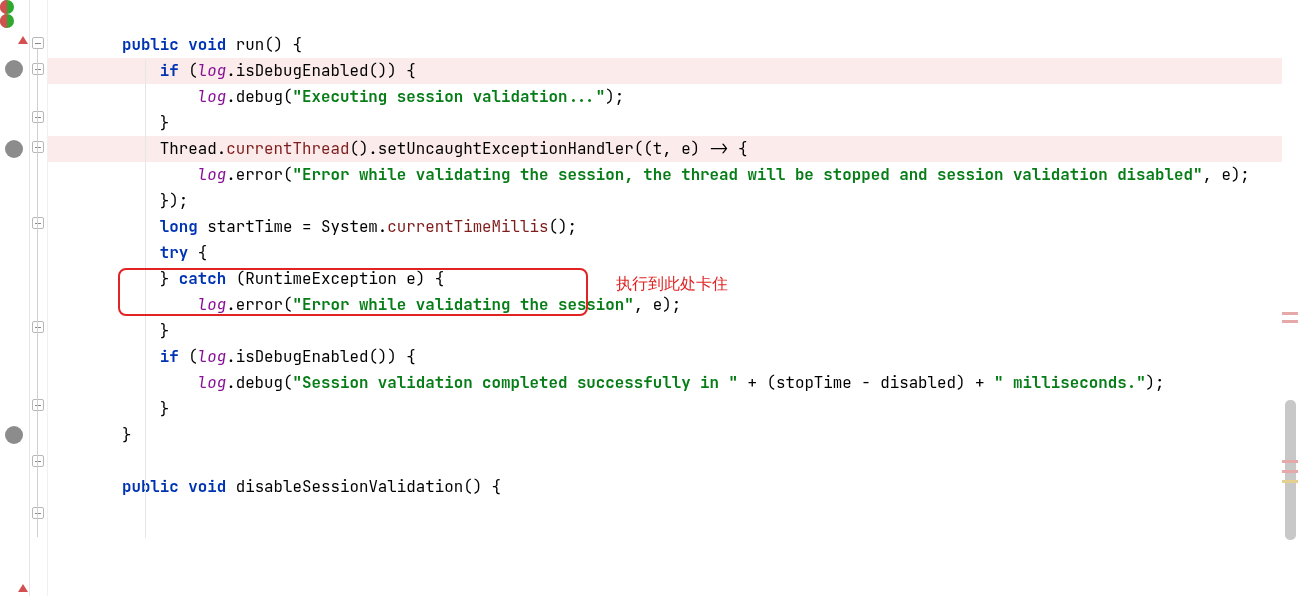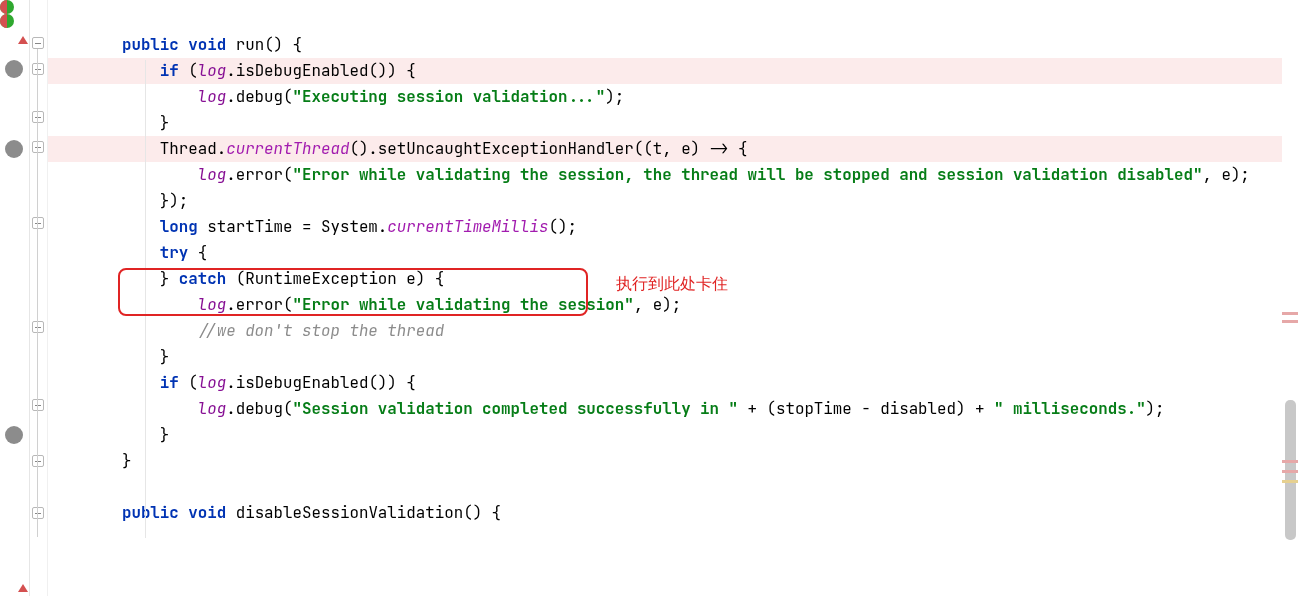--- a/index.html
+++ b/index.html
@@ -76,21 +76,21 @@
     height:26px;
     line-height:26px;
     white-space:pre;
     padding-left:36px;
     position:relative;
   }
   .hl { background:#fcebeb; width:100%; }
 
   .kw { color:#0033b3; font-weight:bold; }
   .field { color:#871094; font-style:italic;margin-top:48px; }
-  .method-it { color:#a21caf; font-style:italic; }
+  .method-it { color:#7f1d1d; }
   .str { color:#067d17; font-weight:bold; }
   .cmt { color:#8c8c8c; font-style:italic; }
   .pur { color:#871094; }
 
   .indent-guide {
     position:absolute;
     top:0; bottom:0;
     width:1px;
     background:#e6e6e6;
   }
@@ -185,21 +185,20 @@
 
     <div class="line">        <span class="kw">long </span><span>startTime = System.</span><span class="method-it">currentTimeMillis</span><span>();</span></div>
 
     <div class="line">        <span class="kw">try</span><span> {</span></div>
 
 
     <div class="line">        <span>} </span><span class="kw">catch</span><span> (RuntimeException e) {</span></div>
 
     <div class="line">            <span class="field">log</span><span>.error(</span><span class="str">"Error while validating the session"</span><span>, e);</span></div>
 
-    <div class="line">            <span class="cmt">//we don't stop the thread</span></div>
 
     <div class="line">        <span>}</span></div>
 
 
     <div class="line">        <span class="kw">if</span><span> (</span><span class="field">log</span><span>.isDebugEnabled()) {</span></div>
 
     <div class="line">            <span class="field">log</span><span>.debug(</span><span class="str">"Session validation completed successfully in "</span><span> + (stopTime - disabled) + </span><span class="str">" milliseconds."</span><span>);</span></div>
 
     <div class="line">        <span>}</span></div>
 

